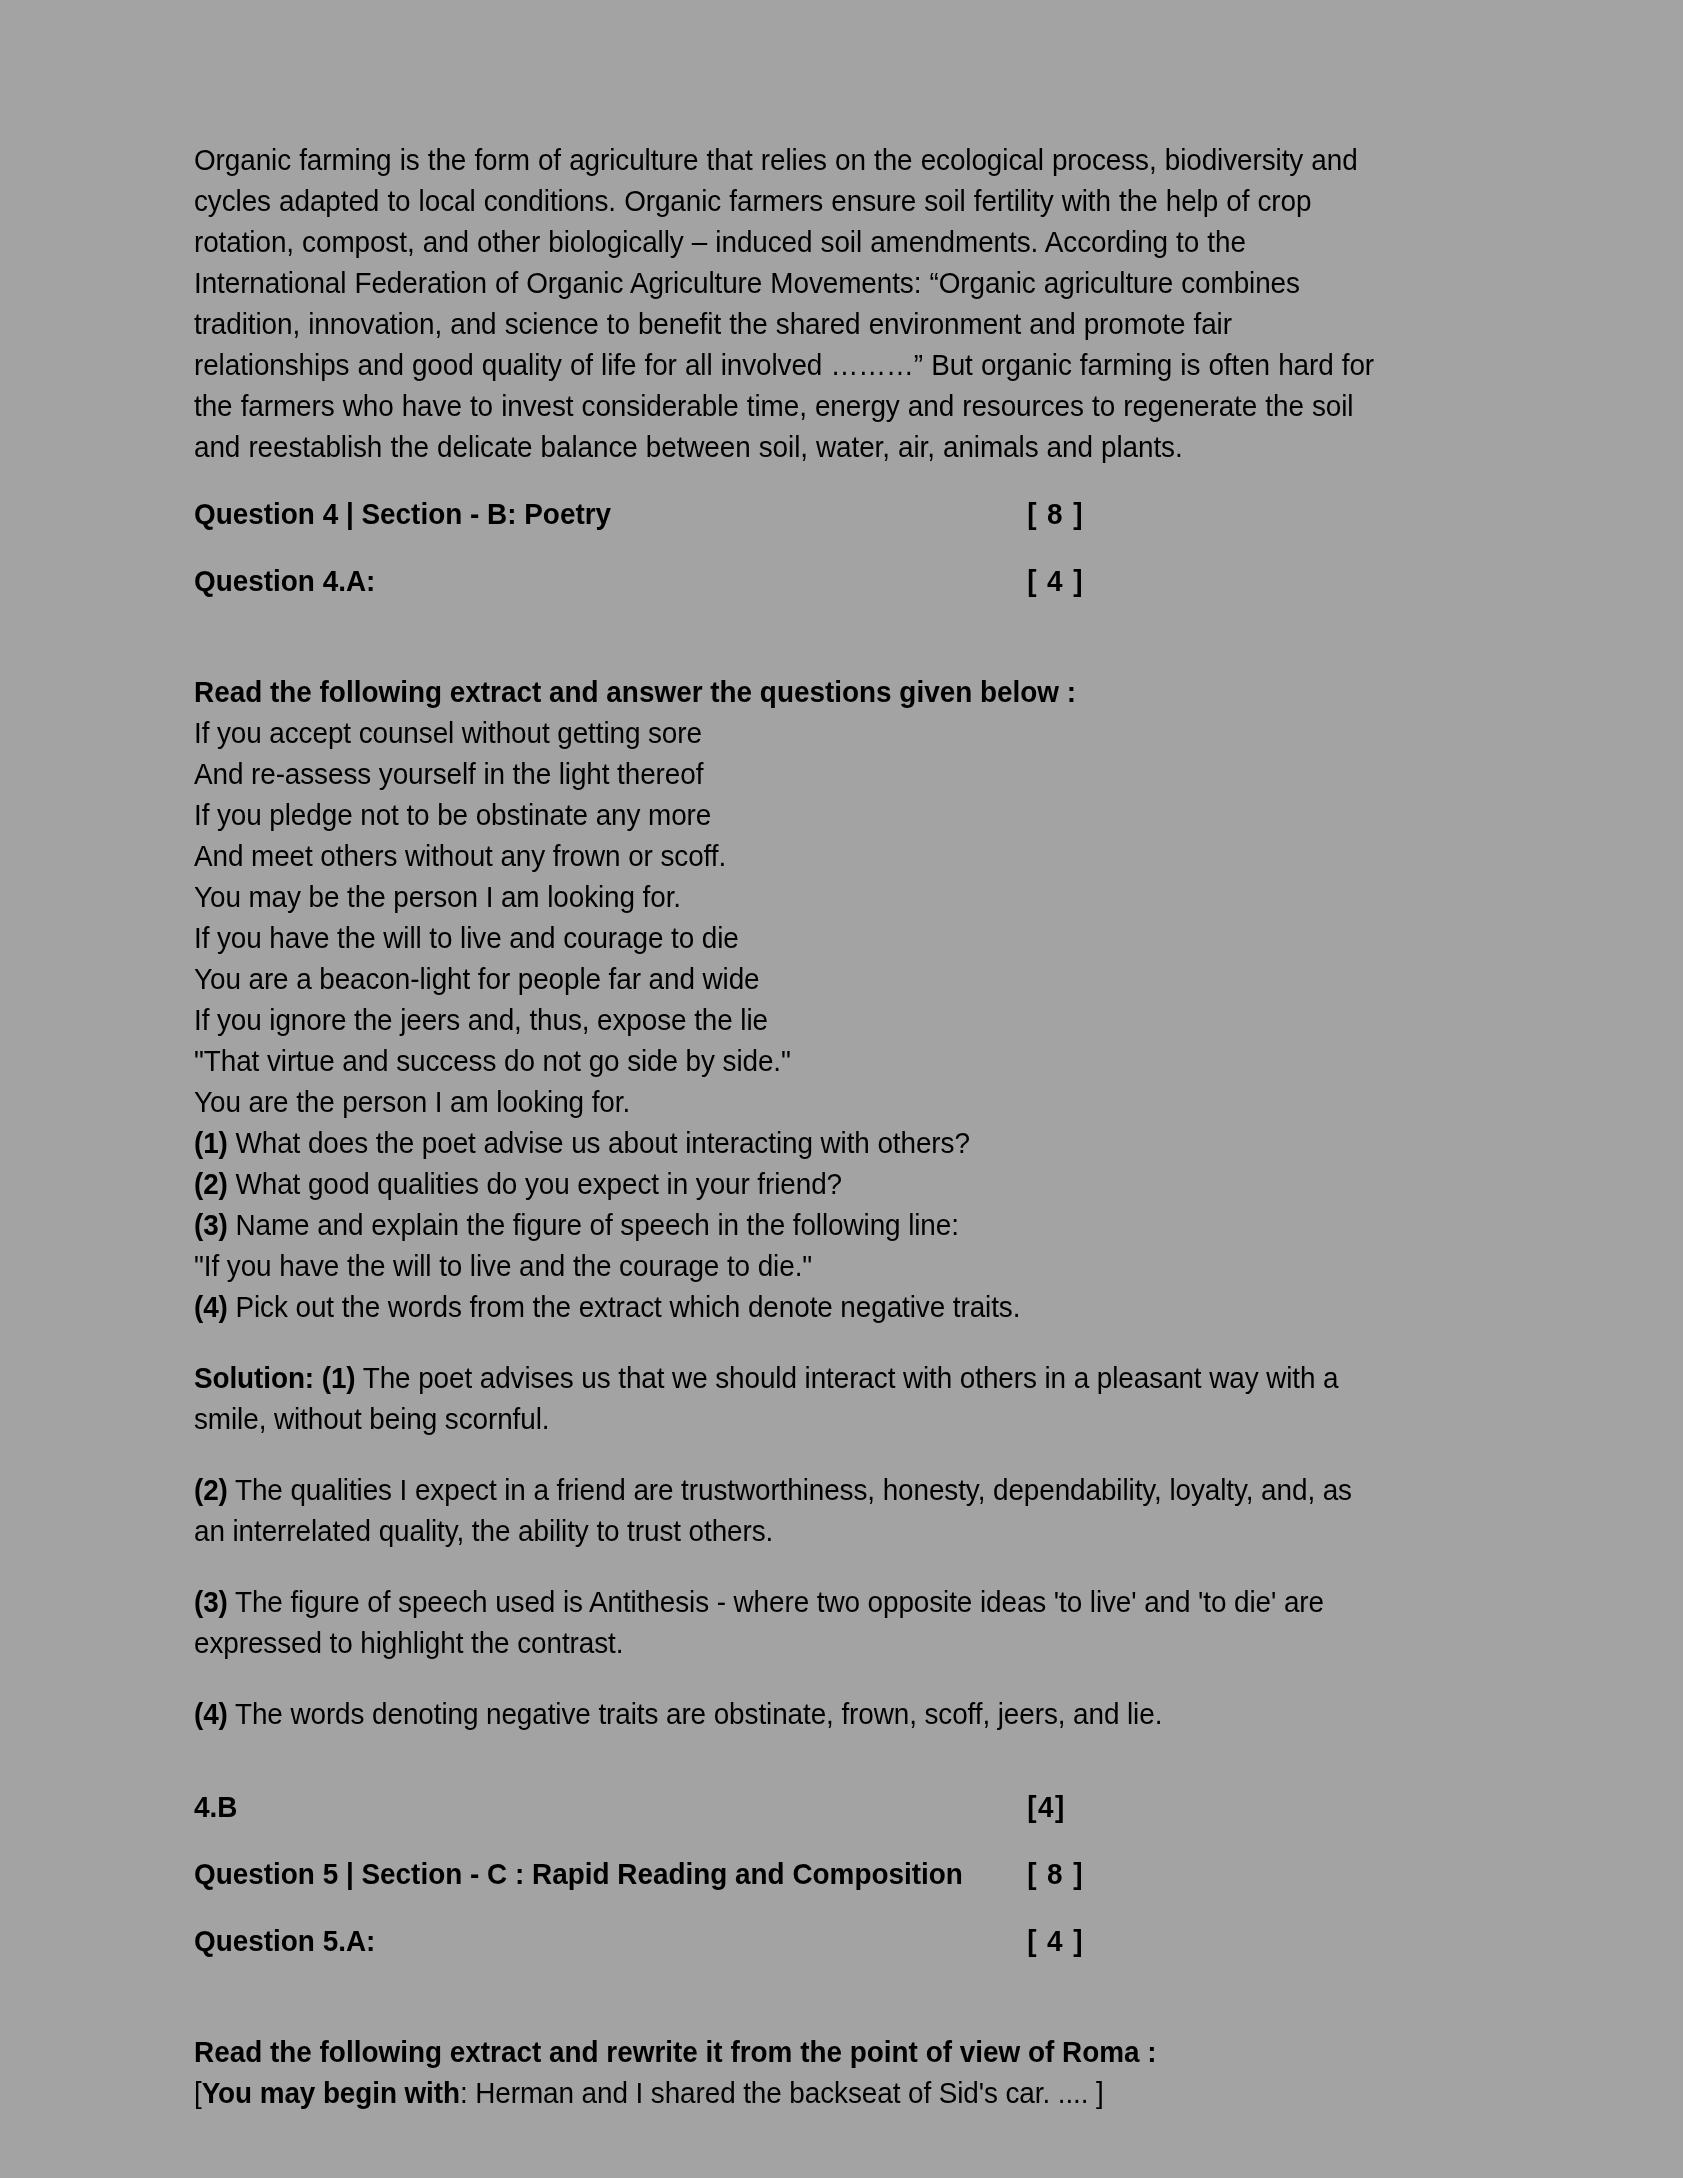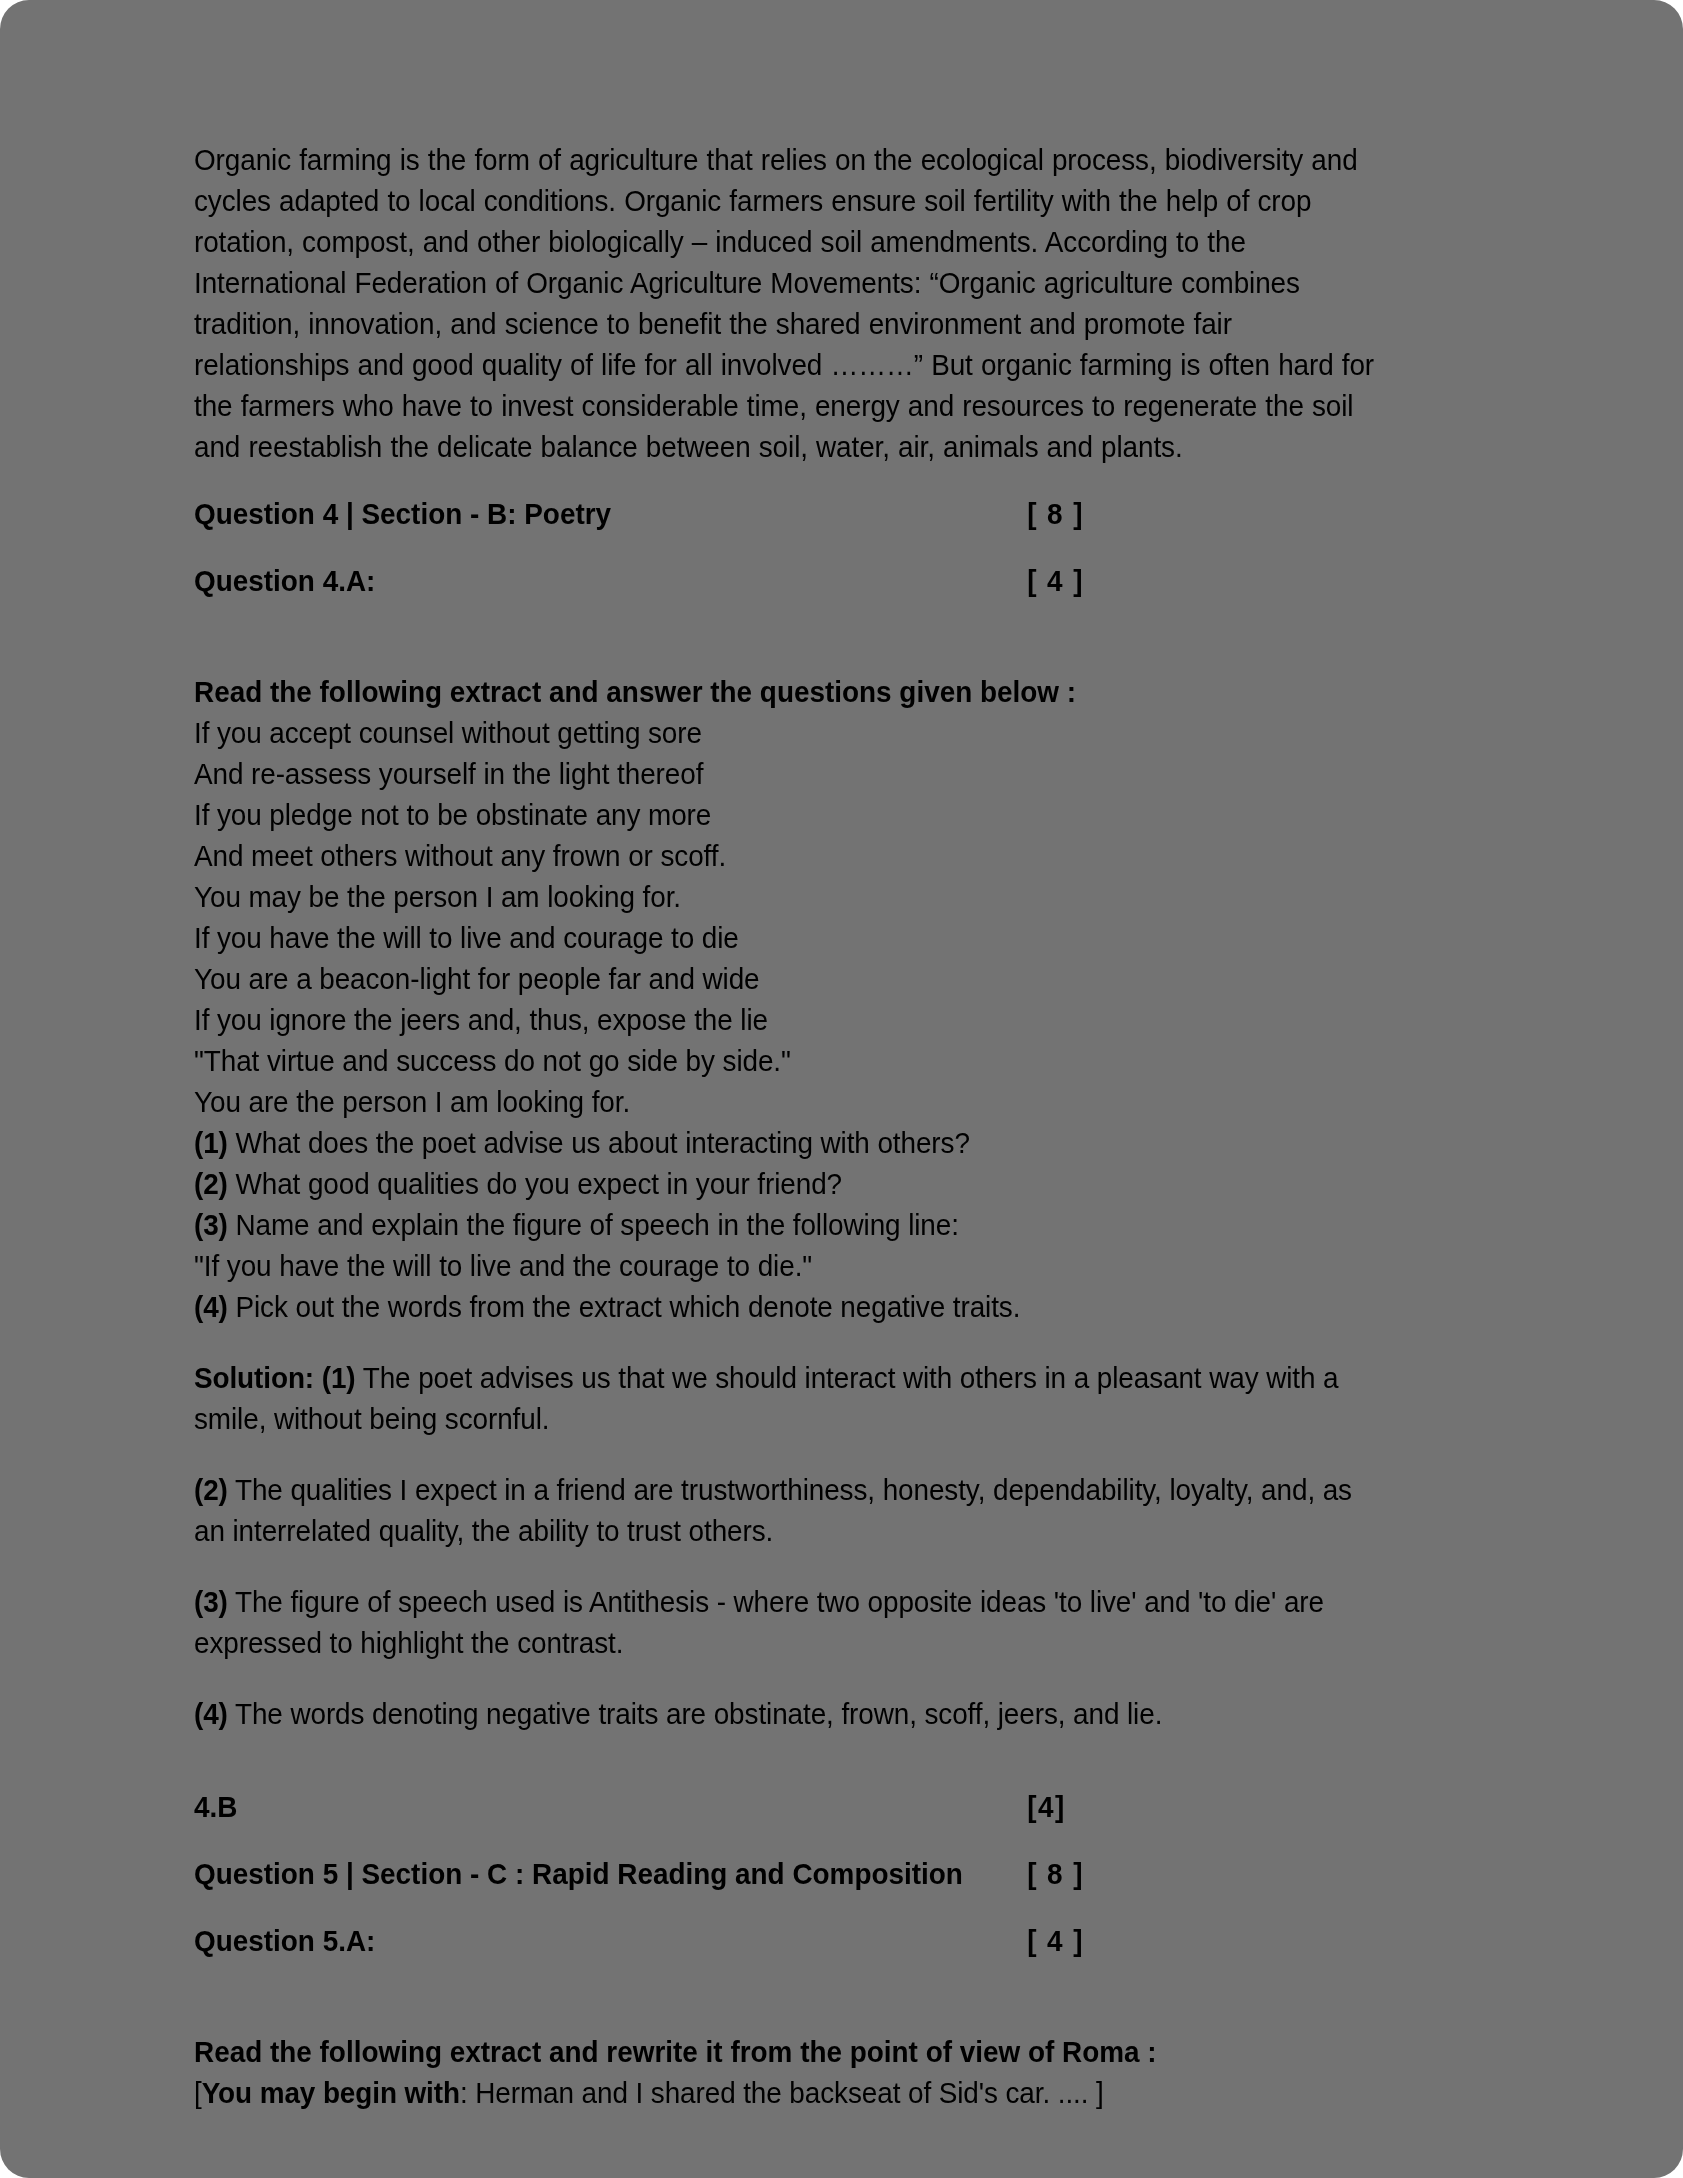--- a/index.html
+++ b/index.html
@@ -11,24 +11,23 @@
     width: 1683px;
     height: 2178px;
     font-family: "Liberation Sans", "DejaVu Sans", sans-serif;
     color: #000000;
     -webkit-font-smoothing: antialiased;
   }
   .page {
     position: relative;
     width: 1683px;
     height: 2178px;
-    background: #737373;
+    background: #a3a3a3;
     box-sizing: border-box;
     padding: 139px 594px 0 194px;
-    border-radius: 29px;
   }
   
   .content {
     width: 1277px;
     transform: scaleX(0.93);
     transform-origin: left top;
   }
 
   p, div.line {
     margin: 0;

